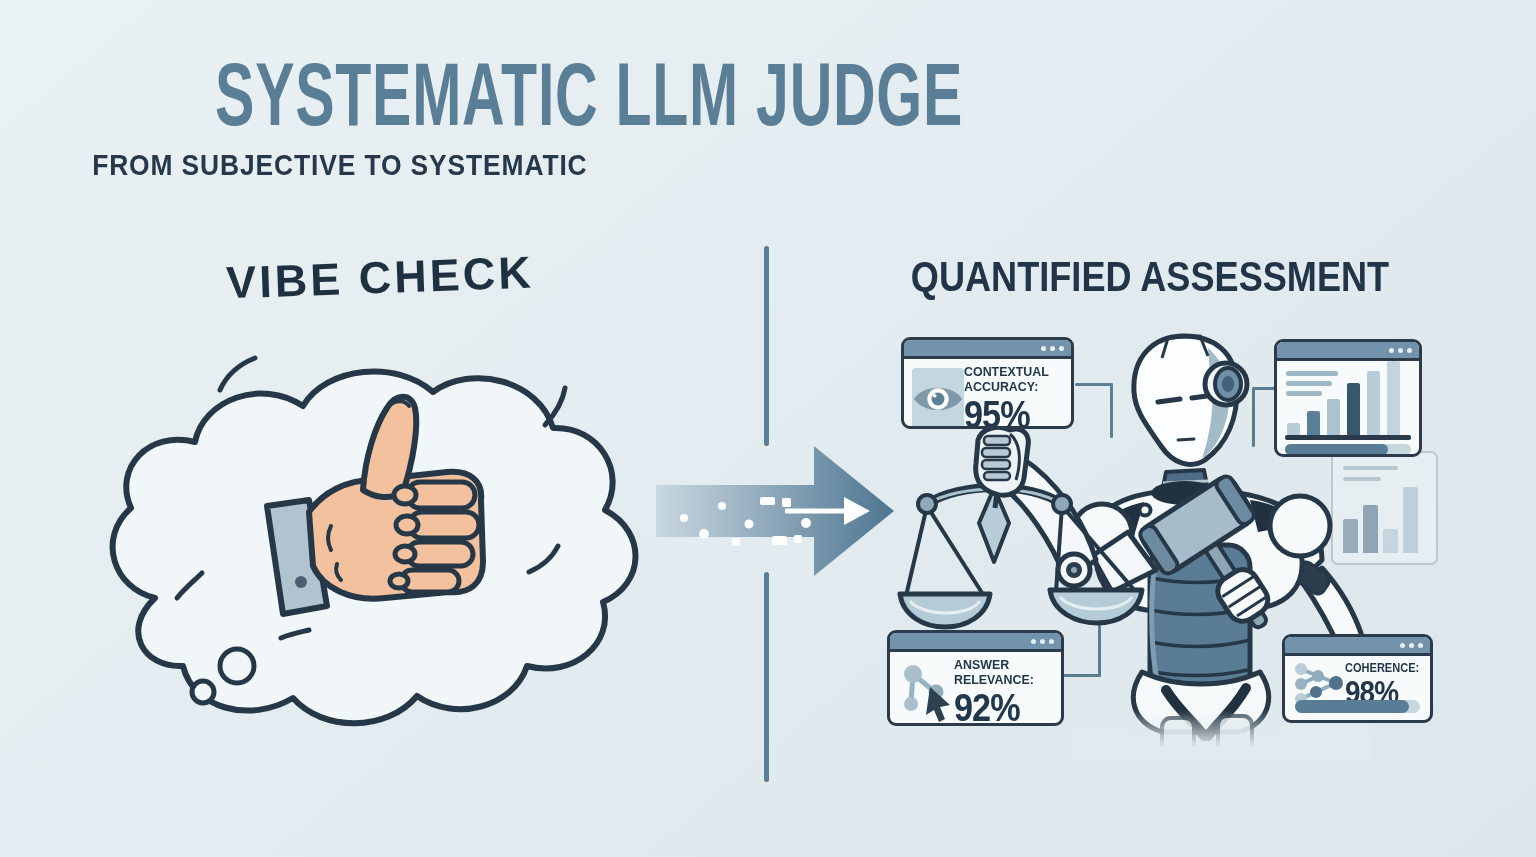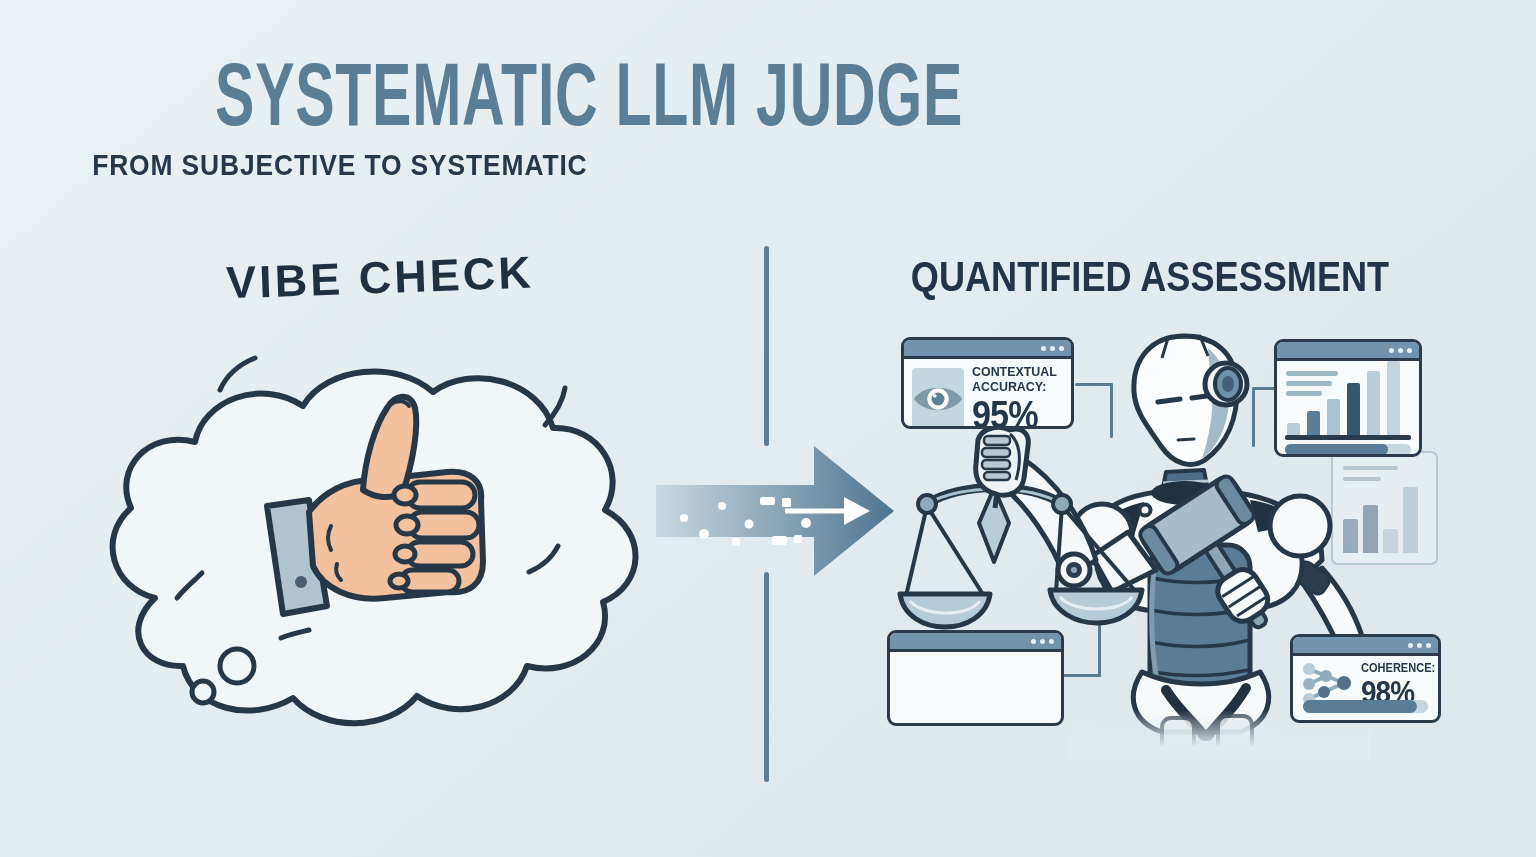--- a/index.html
+++ b/index.html
@@ -31,21 +31,21 @@
   }
   
   .divider{position:absolute;left:764px;width:5px;background:#5c7d93;border-radius:3px;}
   .div-top{top:246px;height:200px;}
   .div-bot{top:572px;height:210px;}
   .conn{position:absolute;background:#5b7d92;border-radius:2px;}
   
   .card{position:absolute;background:#f8fbfc;border:3px solid #2b3b4c;border-radius:9px;overflow:hidden;box-sizing:border-box;}
   .tbar{height:16px;background:#7293ab;border-bottom:3px solid #2b3b4c;display:flex;align-items:center;justify-content:flex-end;gap:4px;padding:0 7px;}
   .tdot{width:5px;height:5px;border-radius:50%;background:#e6eef3;}
-  .cbody{position:relative;display:flex;align-items:center;gap:8px;padding:6px 8px;}
+  .cbody{position:relative;display:flex;align-items:center;padding:6px 8px;}
   .mcol{display:flex;flex-direction:column;justify-content:center;}
   .metric-label{font-weight:bold;color:#22374a;font-size:13.5px;line-height:1.1;transform:scaleX(0.92);transform-origin:left;}
   .metric-value{font-weight:bold;color:#22374a;font-size:38px;line-height:1;margin-top:1px;letter-spacing:-1px;transform:scaleX(0.9);transform-origin:left;}
   .small .metric-label{font-size:12px;}
   .small .metric-value{font-size:31px;}
   .icon-plate{width:52px;height:62px;background:#c3d7e1;border-radius:4px;display:flex;align-items:center;justify-content:center;flex:0 0 auto;}
   .progress-track{position:absolute;left:10px;right:10px;bottom:7px;height:13px;background:#c6d7e0;border-radius:7px;}
   .progress-fill{height:100%;background:#5a7d97;border-radius:7px;}
   .fill-98{width:91%;}
   .fill-chart{width:82%;}
@@ -328,23 +328,41 @@
       </div>
     </div>
   </div>
 
   <div class="card" style="left:887px;top:630px;width:177px;height:96px;">
     <div class="tbar">
       <span class="tdot"></span>
       <span class="tdot"></span>
       <span class="tdot"></span>
     </div>
-  </div>
-
-  <div class="card small" style="left:1282px;top:634px;width:151px;height:89px;margin-left:8px;">
+    <div class="cbody">
+      <div style="flex:0 0 auto;">
+        <svg width="56" height="62" viewBox="0 0 56 62">
+          <g stroke="#9ab3c0" stroke-width="5">
+            <line x1="15" y1="13" x2="37" y2="31"></line>
+            <line x1="15" y1="13" x2="13" y2="42"></line>
+          </g>
+          <circle cx="15" cy="13" r="9" fill="#a9c0cc"></circle>
+          <circle cx="38" cy="31" r="7.5" fill="#8fadbc"></circle>
+          <circle cx="13" cy="43" r="7" fill="#a9c0cc"></circle>
+          <path d="M32 26 L52 44 L42 46 L47 58 L41 61 L36 49 L28 54 Z" fill="#2e4153"></path>
+        </svg>
+      </div>
+      <div class="mcol">
+        <div class="metric-label">ANSWER RELEVANCE:</div>
+        <div class="metric-value">92%</div>
+      </div>
+    </div>
+  </div>
+
+  <div class="card small" style="left:1282px;top:634px;width:151px;height:89px;">
     <div class="tbar">
       <span class="tdot"></span>
       <span class="tdot"></span>
       <span class="tdot"></span>
     </div>
     <div class="cbody" style="padding:5px 8px 0 8px;">
       <div style="flex:0 0 auto;">
         <svg width="52" height="48" viewBox="0 0 52 48">
           <g stroke="#8fadbc" stroke-width="4">
             <line x1="8" y1="8" x2="25" y2="15"></line>

